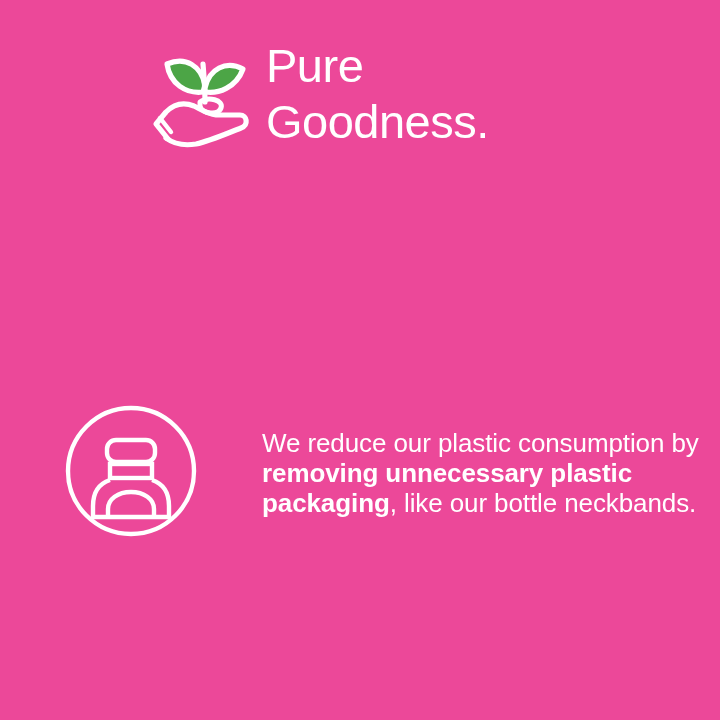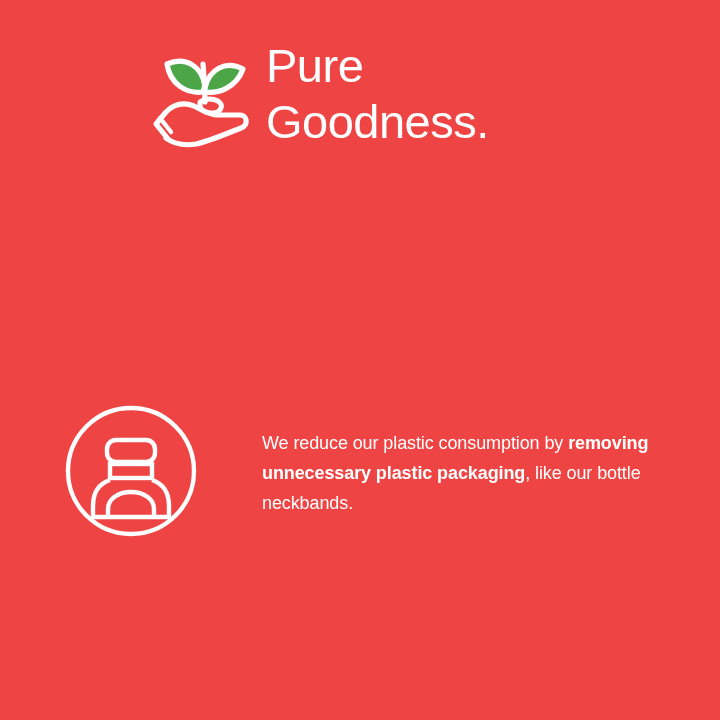--- a/index.html
+++ b/index.html
@@ -3,21 +3,21 @@
 <meta charset="utf-8">
 <style>
   html,body{margin:0;padding:0;}
   body{
     width:720px;height:720px;
     background:#283C87;
     font-family:"Liberation Sans", sans-serif;
     overflow:hidden;
     -webkit-font-smoothing:antialiased;
   }
-  .page{position:relative;width:720px;height:720px;background:#ef4444;}
+  .page{position:relative;width:720px;height:720px;background:#ec4899;}
 
   
   .header{
     position:absolute;left:0;top:0;width:720px;height:185px;
     display:flex;align-items:center;
   }
   .logo-mark{
     position:absolute;left:148px;top:40px;width:112px;height:112px;
   }
   .headline{
@@ -34,21 +34,21 @@
   .row{
     position:absolute;left:0;width:720px;display:flex;
   }
   .row-icon{
     position:absolute;
     display:flex;align-items:center;justify-content:center;
   }
   .row-text{
     position:absolute;left:262px;
     color:#ffffff;
-    font-size:18px;
+    font-size:26px;
     line-height:30px;
     font-weight:400;
     letter-spacing:-0.1px;
   }
   .row-text b{font-weight:700;}
 
   #row1{top:200px;height:150px;}
   #row1 .row-icon{left:64px;top:204px;width:134px;height:134px;}
   #row1 .row-text{top:228px;width:450px;}
 

